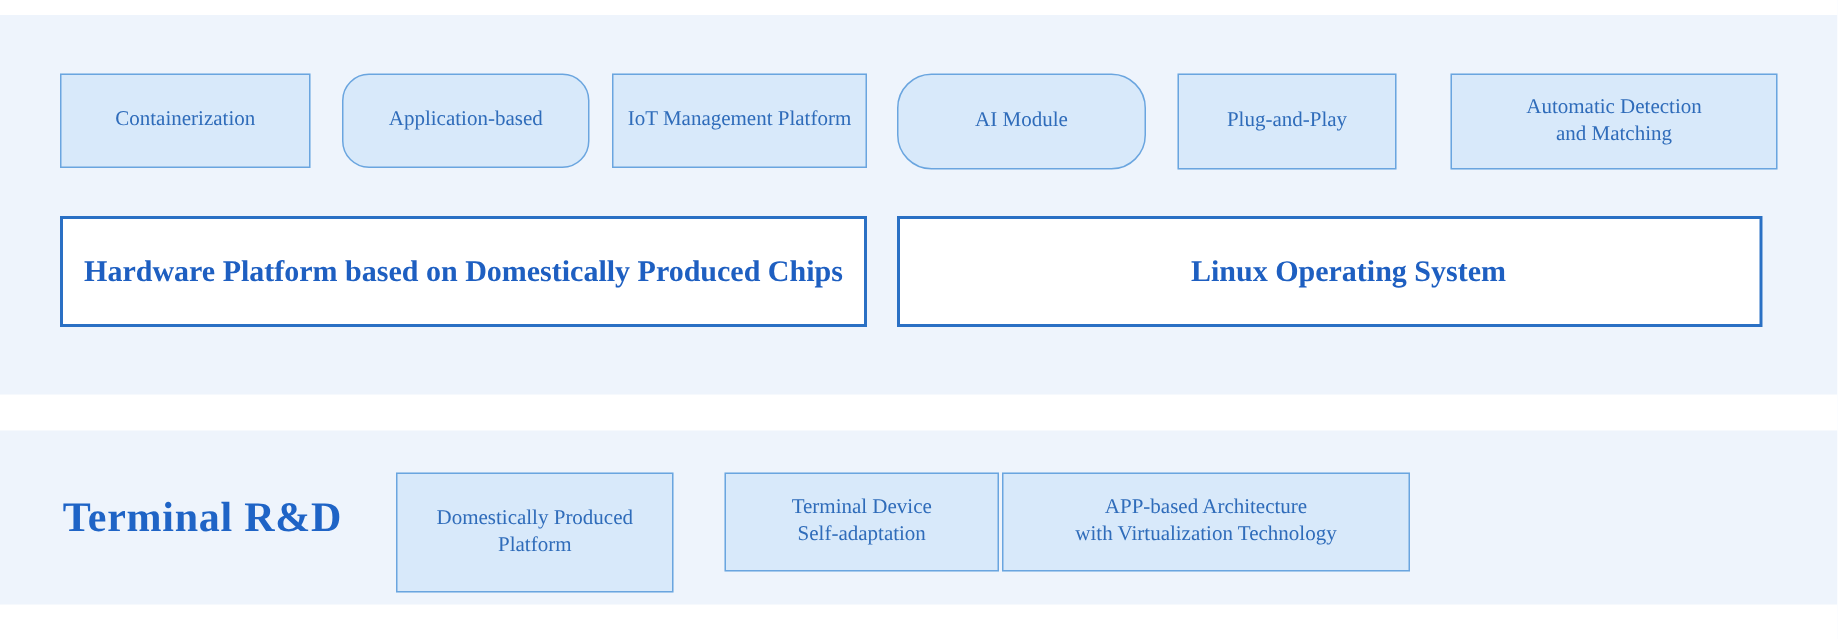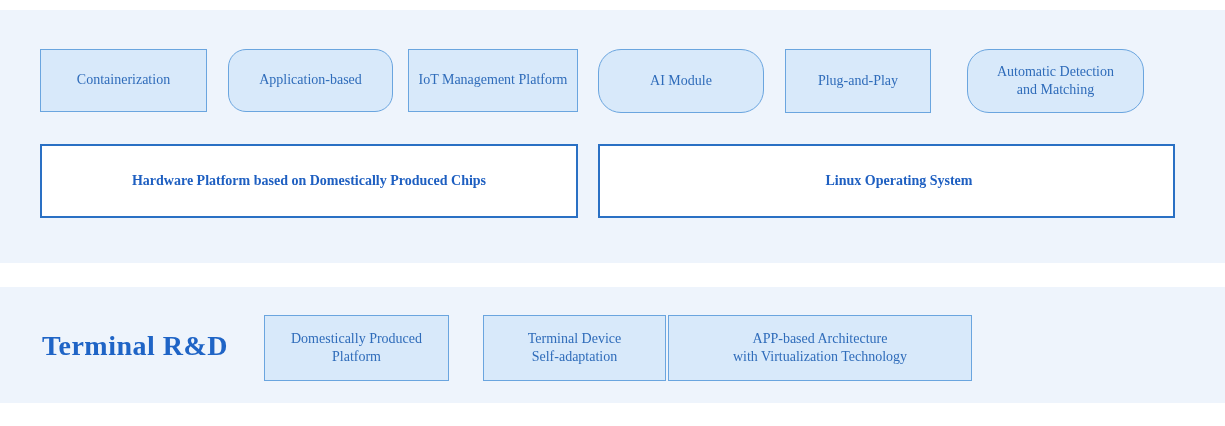--- a/index.html
+++ b/index.html
@@ -45,51 +45,51 @@
     box-sizing: border-box;
     top: 144px;
     height: 74px;
     background: var(--panel-fill, #ffffff);
     border: 2px solid var(--panel-border, #2a70c4);
     display: flex;
     align-items: center;
     justify-content: center;
     text-align: center;
     color: var(--panel-text, #1e5fc1);
-    font-size: 14px;
+    font-size: 20px;
     font-weight: bold;
   }
 
   
   .cap-0 { left: 40px;  top: 49px; width: 167px; height: 63px; }
   .cap-1 { left: 228px; top: 49px; width: 165px; height: 63px; border-radius: 18px; }
   .cap-2 { left: 408px; top: 49px; width: 170px; height: 63px; }
   .cap-3 { left: 598px; top: 49px; width: 166px; height: 64px; border-radius: 23px; }
   .cap-4 { left: 785px; top: 49px; width: 146px; height: 64px; }
-  .cap-5 { left: 967px; top: 49px; width: 177px; height: 64px; border-radius: 22px; }
+  .cap-5 { left: 967px; top: 49px; width: 218px; height: 64px; }
 
   
   .plat-0 { left: 40px;  width: 538px; }
   .plat-1 { left: 598px; width: 577px; padding-left: 25px; }
 
   
   .section-title {
     position: absolute;
     left: 40px;
     top: 330px;
     width: 190px;
     text-align: center;
     color: var(--title-text, #1f64c6);
     font-size: 28px;
     font-weight: 600;
     letter-spacing: 0.5px;
   }
-  .term-0 { left: 264px; top: 315px; width: 185px; height: 66px; }
+  .term-0 { left: 264px; top: 315px; width: 185px; height: 80px; }
   .term-1 { left: 483px; top: 315px; width: 183px; height: 66px; }
-  .term-2 { left: 668px; top: 315px; width: 304px; height: 66px; }
+  .term-2 { left: 668px; top: 315px; width: 272px; height: 66px; }
 </style>
 </head>
 <body>
 
 <div class="canvas">
 
   <div class="band upper"></div>
   <div class="band lower"></div>
 
   <div class="node cap-0">

